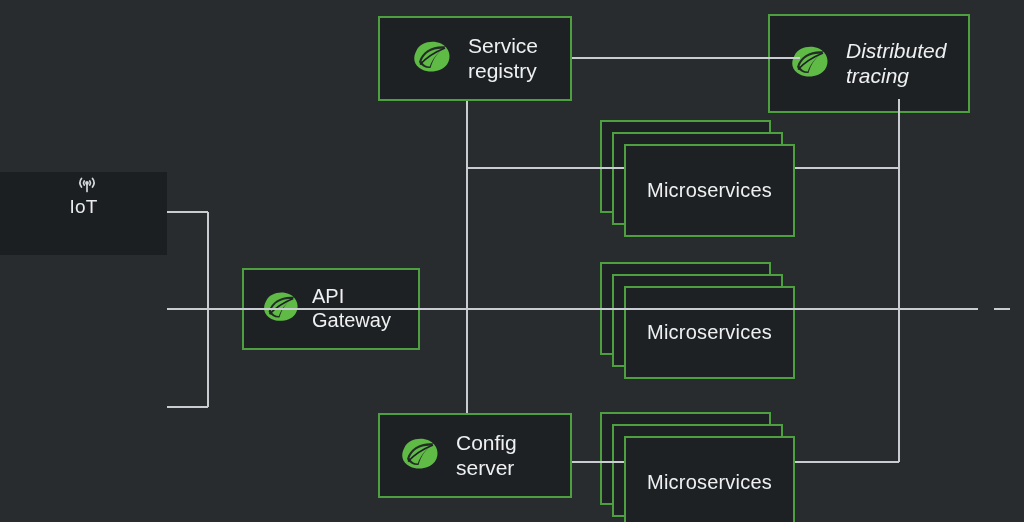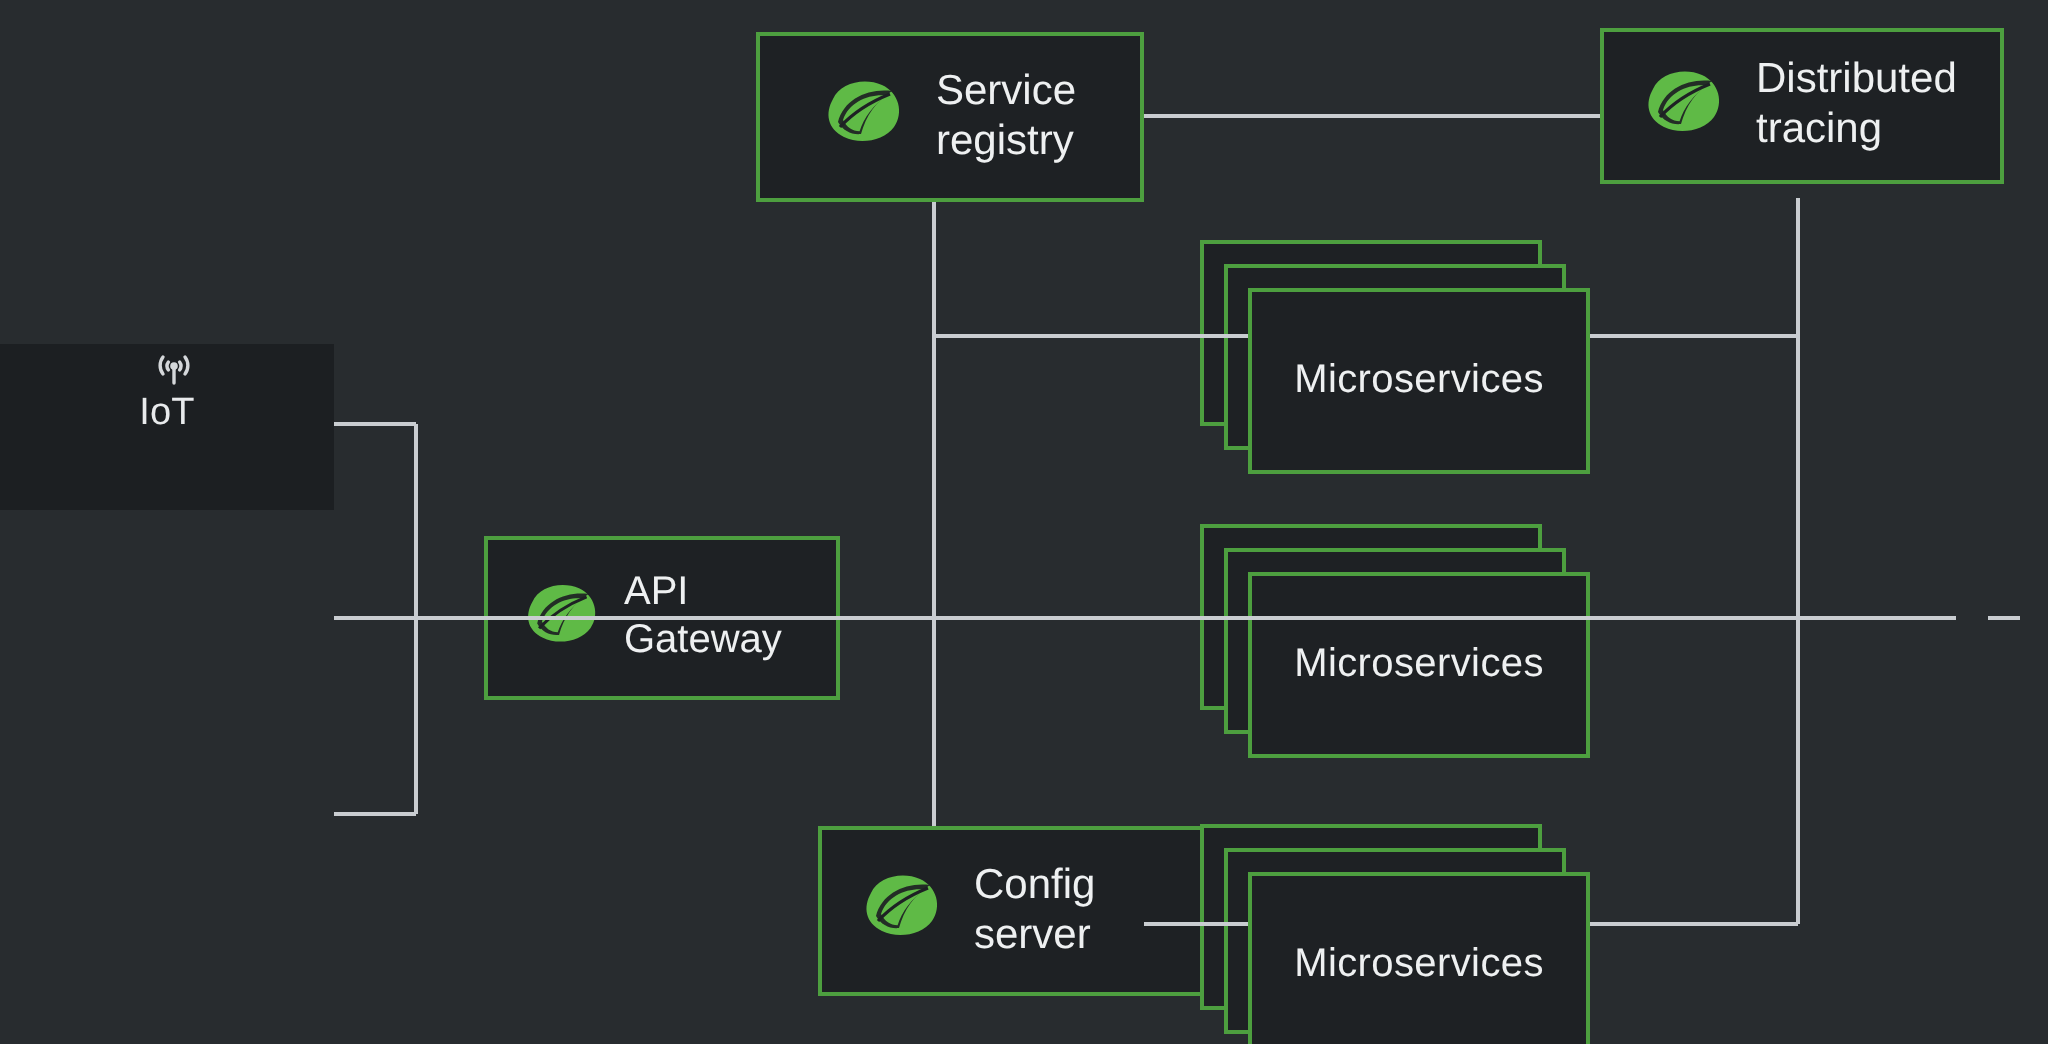--- a/index.html
+++ b/index.html
@@ -76,23 +76,23 @@
     display: block;
   }
   .spring-box .box-label {
     color: #eef0f1;
     font-size: 21px;
     line-height: 1.18;
     white-space: pre-line;
   }
 
   #node-service-registry { left: 378px; top: 16px;  width: 194px; height: 85px; padding-left: 12px; }
-  #node-distributed-tracing { left: 800px; top: 14px; width: 202px; height: 78px; }
+  #node-distributed-tracing { left: 768px; top: 14px; width: 202px; height: 99px; font-style: italic; }
   #node-api-gateway { left: 242px; top: 268px; width: 178px; height: 82px; }
-  #node-config-server { left: 378px; top: 413px; width: 194px; height: 85px; margin-left: 31px; }
+  #node-config-server { left: 378px; top: 413px; width: 194px; height: 85px; }
 
   #node-api-gateway .box-label { font-size: 20px; }
   #node-api-gateway .box-logo { margin-left: 14px; margin-right: 10px; }
 
   
   .ms-stack {
     position: absolute;
     width: 196px;
     height: 108px;
     z-index: 2;

